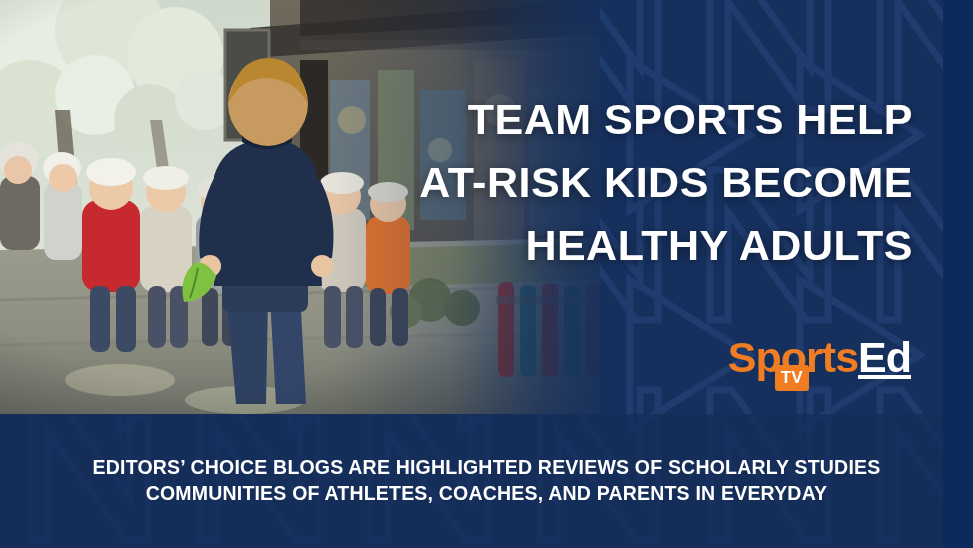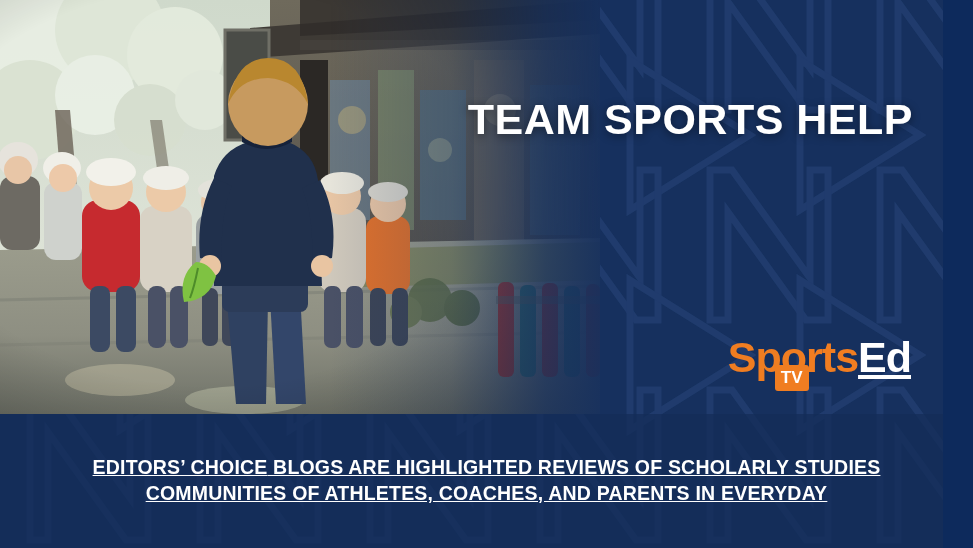--- a/index.html
+++ b/index.html
@@ -127,21 +127,21 @@
     text-align: center;
     font-size: 19.5px;
     line-height: 1.33;
     letter-spacing: 0.2px;
     text-transform: uppercase;
     font-weight: 600;
   }
   .caption-inner .lead {
     font-weight: bold;
   }
-  .cap-line { display: block; white-space: nowrap; text-decoration: underline; }
+  .cap-line { display: block; white-space: nowrap; }
 </style>
 </head>
 <body>
 
 <div id="canvas">
 
   <div class="bg-pattern">
     <svg viewBox="0 0 973 548" preserveAspectRatio="none" aria-hidden="true">
       <defs>
         <g id="nmark">
@@ -351,20 +351,22 @@
         <path d="M198 268 Q194 288 190 298" stroke="#4e8c2a" stroke-width="2" fill="none"></path>
       </g>
 
       <rect x="0" y="0" width="600" height="414" fill="url(#vig)"></rect>
     </svg>
     <div class="photo-fade"></div>
   </div>
 
   <div class="headline">
     <span class="line">TEAM SPORTS HELP</span>
+    <span class="line">AT-RISK KIDS BECOME</span>
+    <span class="line">HEALTHY ADULTS</span>
   </div>
 
   <div class="logo">
     <div class="logo-text">
       <span class="logo-sports">Sports</span>
         <span class="logo-ed">Ed</span>
     </div>
     <div class="logo-tv-wrap">
       <div class="logo-tv-box">TV</div>
     </div>

